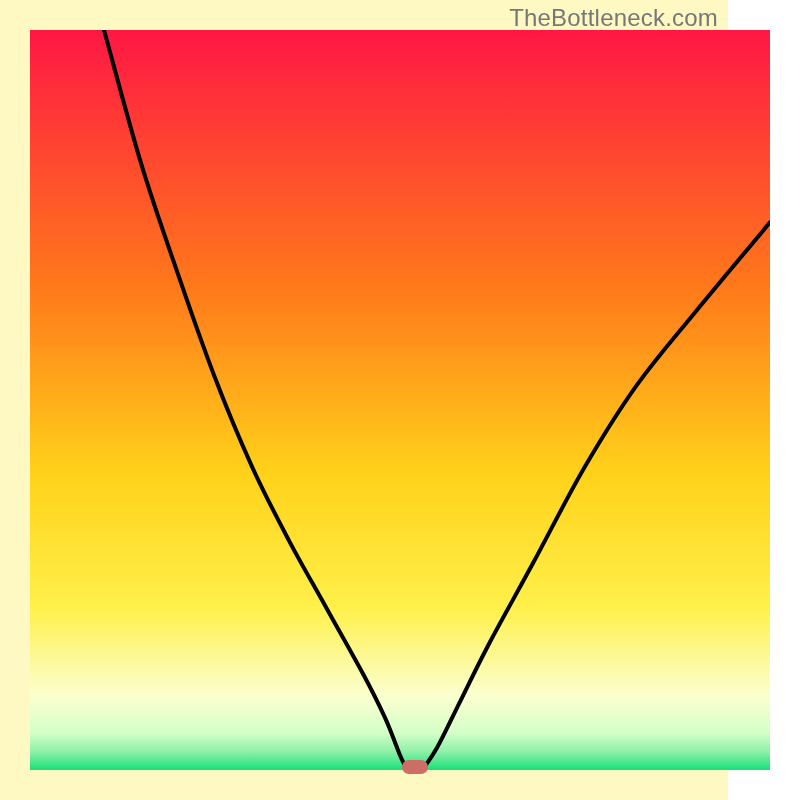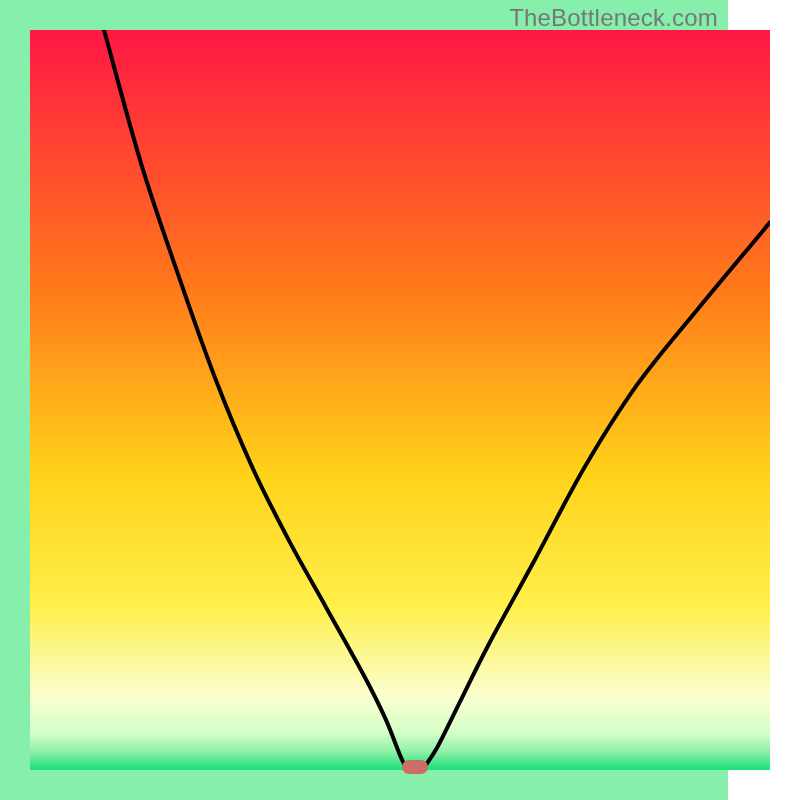--- a/index.html
+++ b/index.html
@@ -8,21 +8,21 @@
     width: 800px;
     height: 800px;
     background: #ffffff;
     font-family: Arial, Helvetica, sans-serif;
     overflow: hidden;
   }
   .frame {
     position: relative;
     width: 728px;
     height: 800px;
-    background: #86efac;
+    background: #fef9c3;
   }
   .watermark {
     position: absolute;
     top: 4px;
     right: 10px;
     color: #777777;
     font-size: 24px;
     font-weight: 400;
     letter-spacing: 0.2px;
     z-index: 10;

